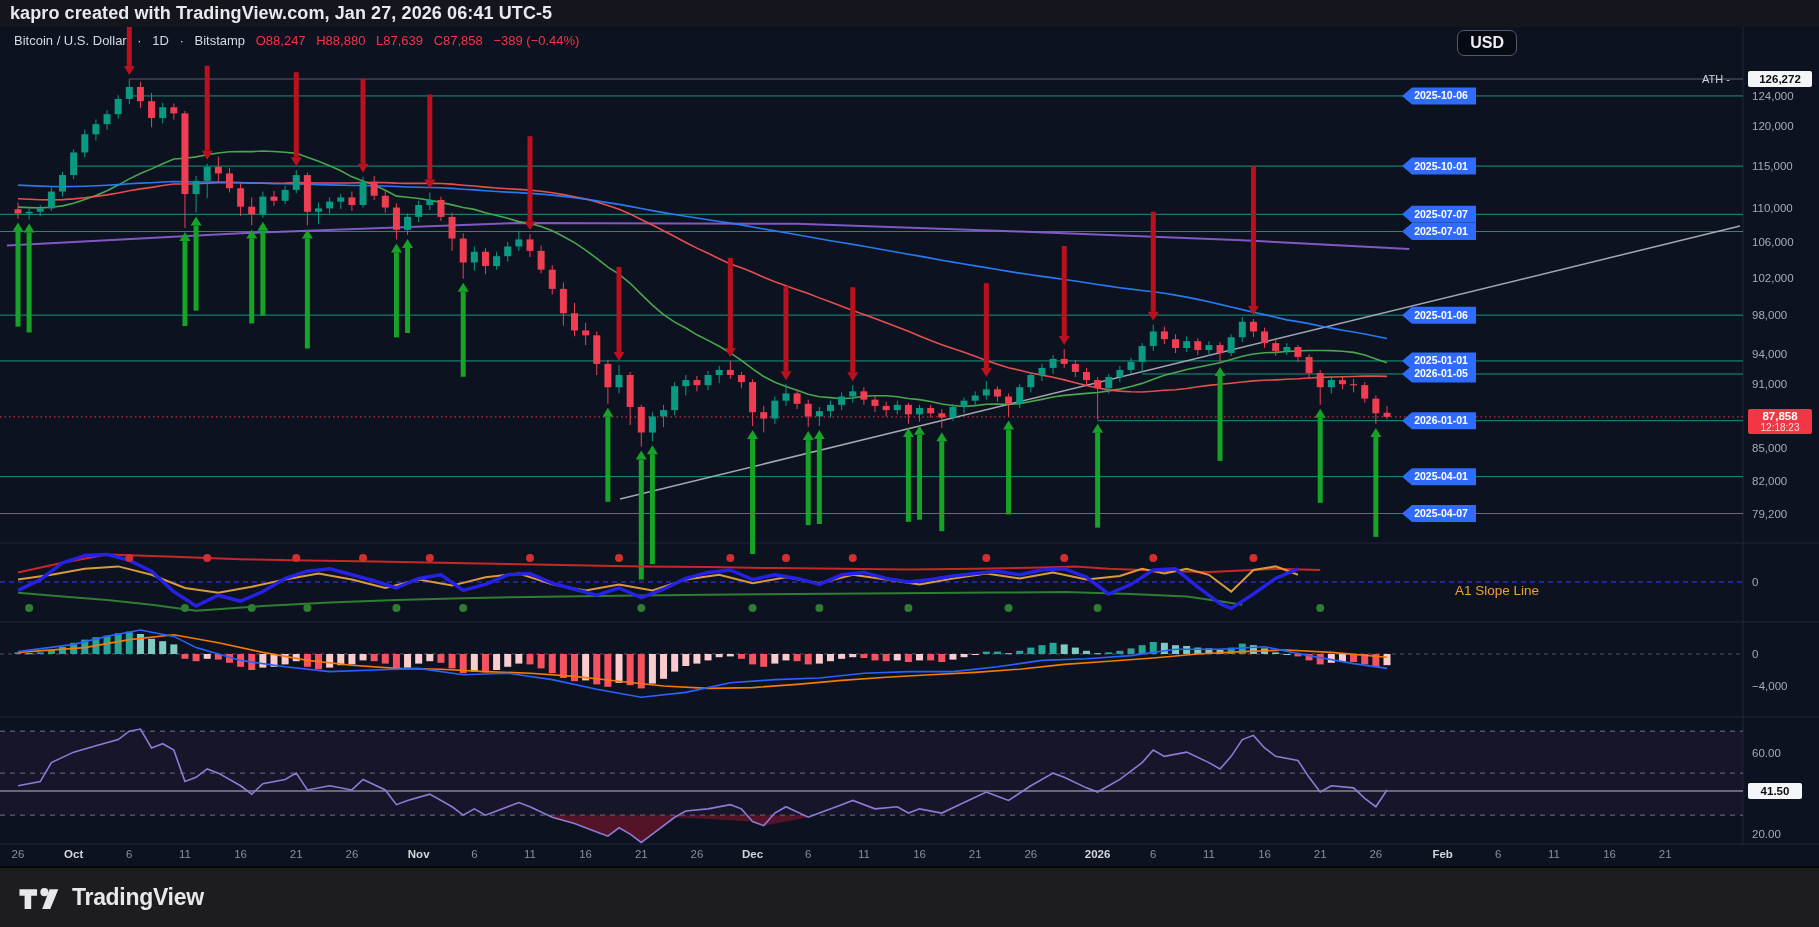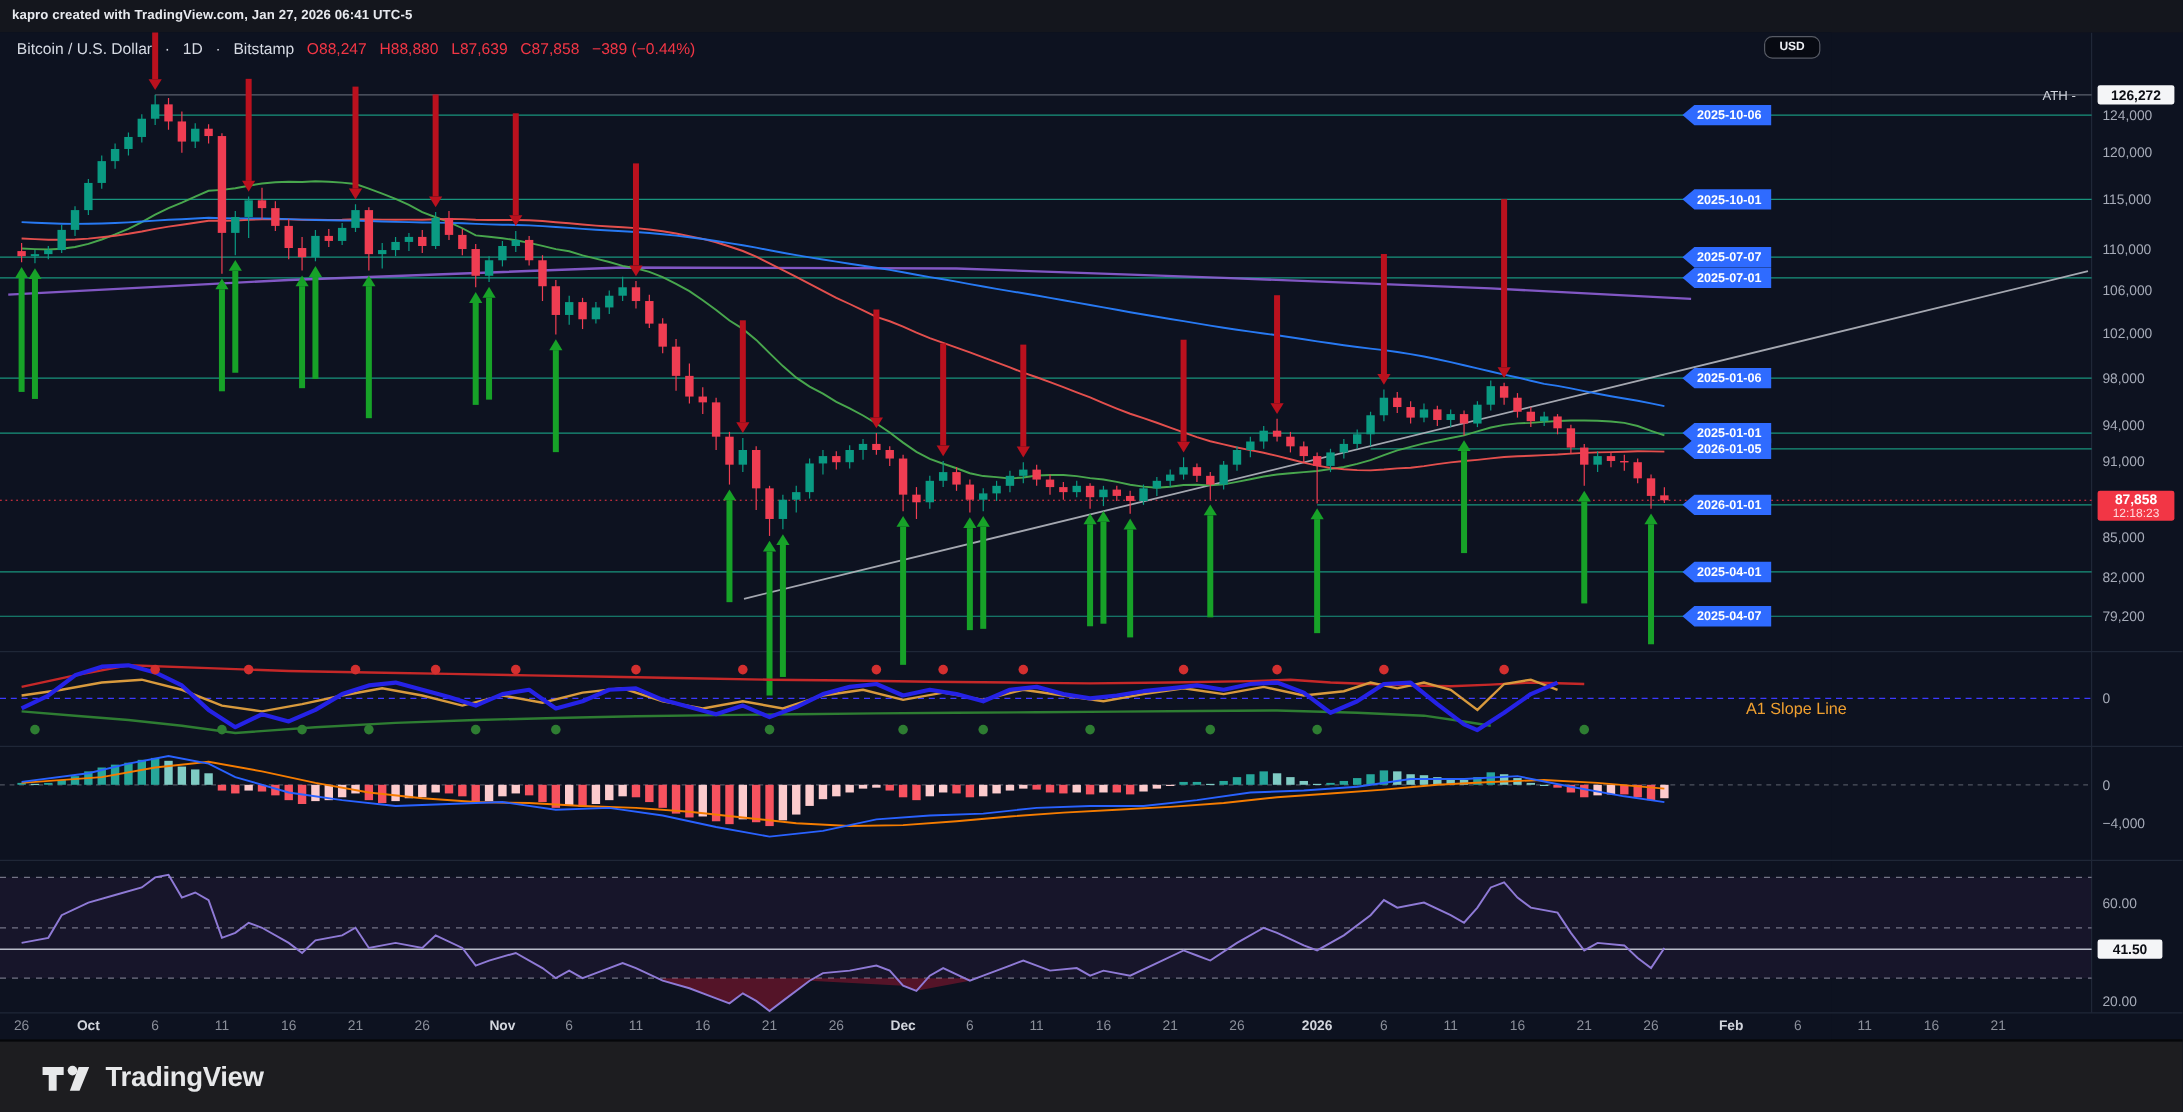--- a/index.html
+++ b/index.html
@@ -1,29 +1,29 @@
 <!DOCTYPE html>
 <html><head>
 <meta charset="utf-8">
 <style>
   html,body{margin:0;padding:0;background:#0d1220;width:1819px;height:927px;overflow:hidden;
     font-family:"Liberation Sans",sans-serif;-webkit-font-smoothing:antialiased;}
-  #topbar{height:27px;background:#14161d;color:#e8eaef;font-size:11px;font-weight:bold;
+  #topbar{height:27px;background:#14161d;color:#e8eaef;font-size:18px;font-weight:bold;
     line-height:27px;padding-left:10px;letter-spacing:.1px;}
   #chartwrap{position:relative;width:1526px;height:839px;background:#0d1220;}
   #chart{display:block;}
   #legend{position:absolute;top:6px;left:14px;font-size:13px;color:#d6dae3;z-index:5;
     white-space:nowrap;pointer-events:none;}
   #legend .red{color:#f23645;}
   #legend span{margin-right:7px;}
   #usdbtn{position:absolute;top:3px;right:9px;z-index:6;background:#070a12;color:#eceef3;
-    border:1px solid #565a64;border-radius:7px;font-size:10px;font-weight:bold;
+    border:1px solid #565a64;border-radius:7px;font-size:16px;font-weight:bold;
     padding:3px 12px;cursor:pointer;}
   #footer{height:59px;background:#1d1d20;border-top:2px solid #06070a;display:flex;
-    align-items:center;padding-left:34px;text-align:center;}
+    align-items:center;padding-left:18px;text-align:center;}
   #footer .brand{color:#e7e8ea;font-size:23px;font-weight:800;margin-left:10px;letter-spacing:-.3px;}
 </style>
 </head>
 <body>
 
 <div id="topbar">
   <span>kapro created with TradingView.com, Jan 27, 2026 06:41 UTC-5</span>
 </div>
 
 <div id="chartwrap">

